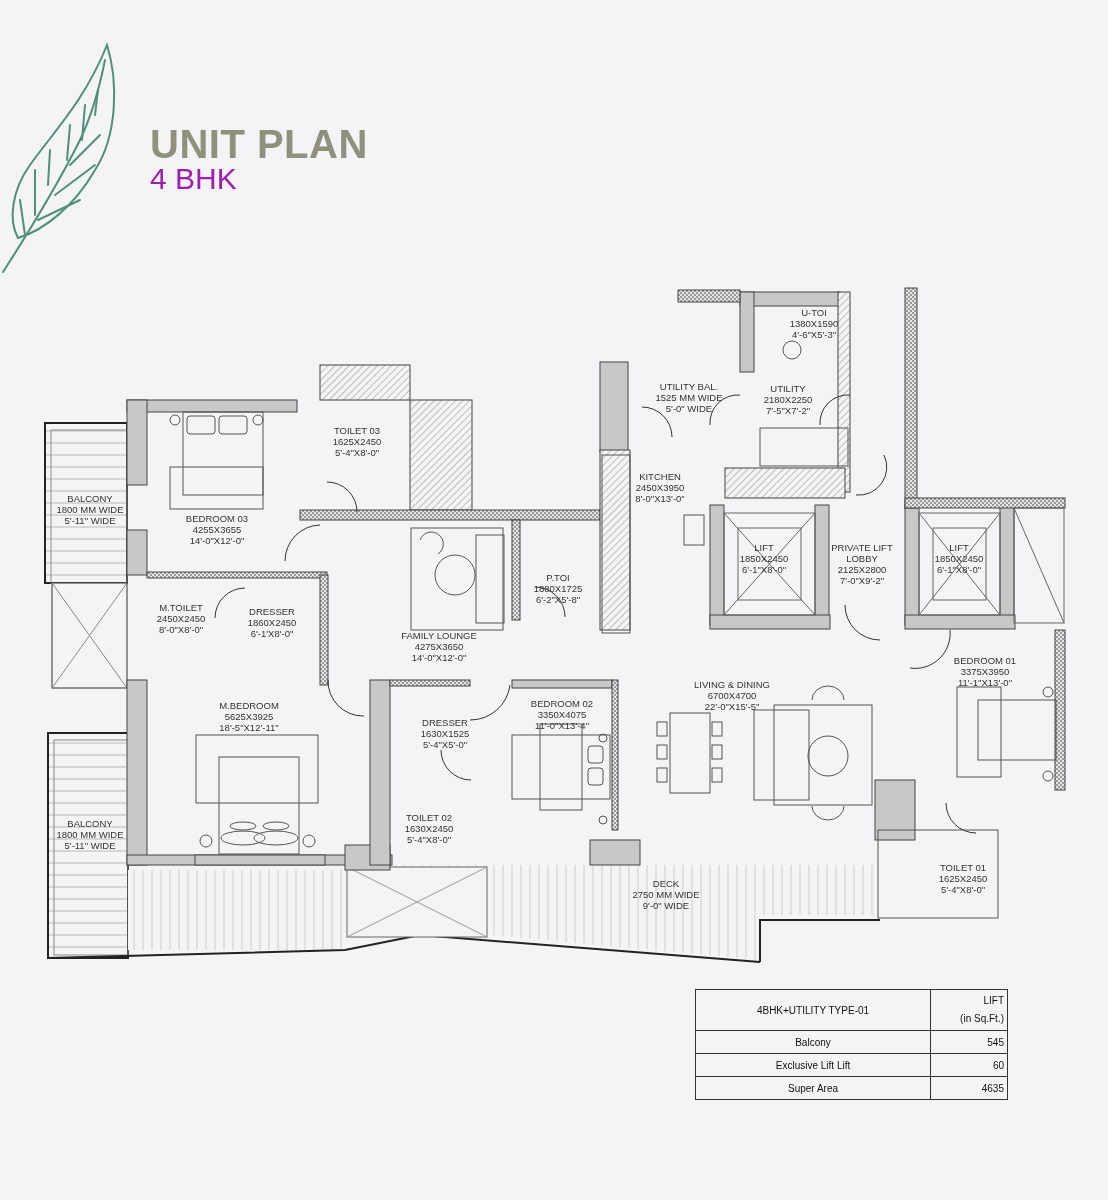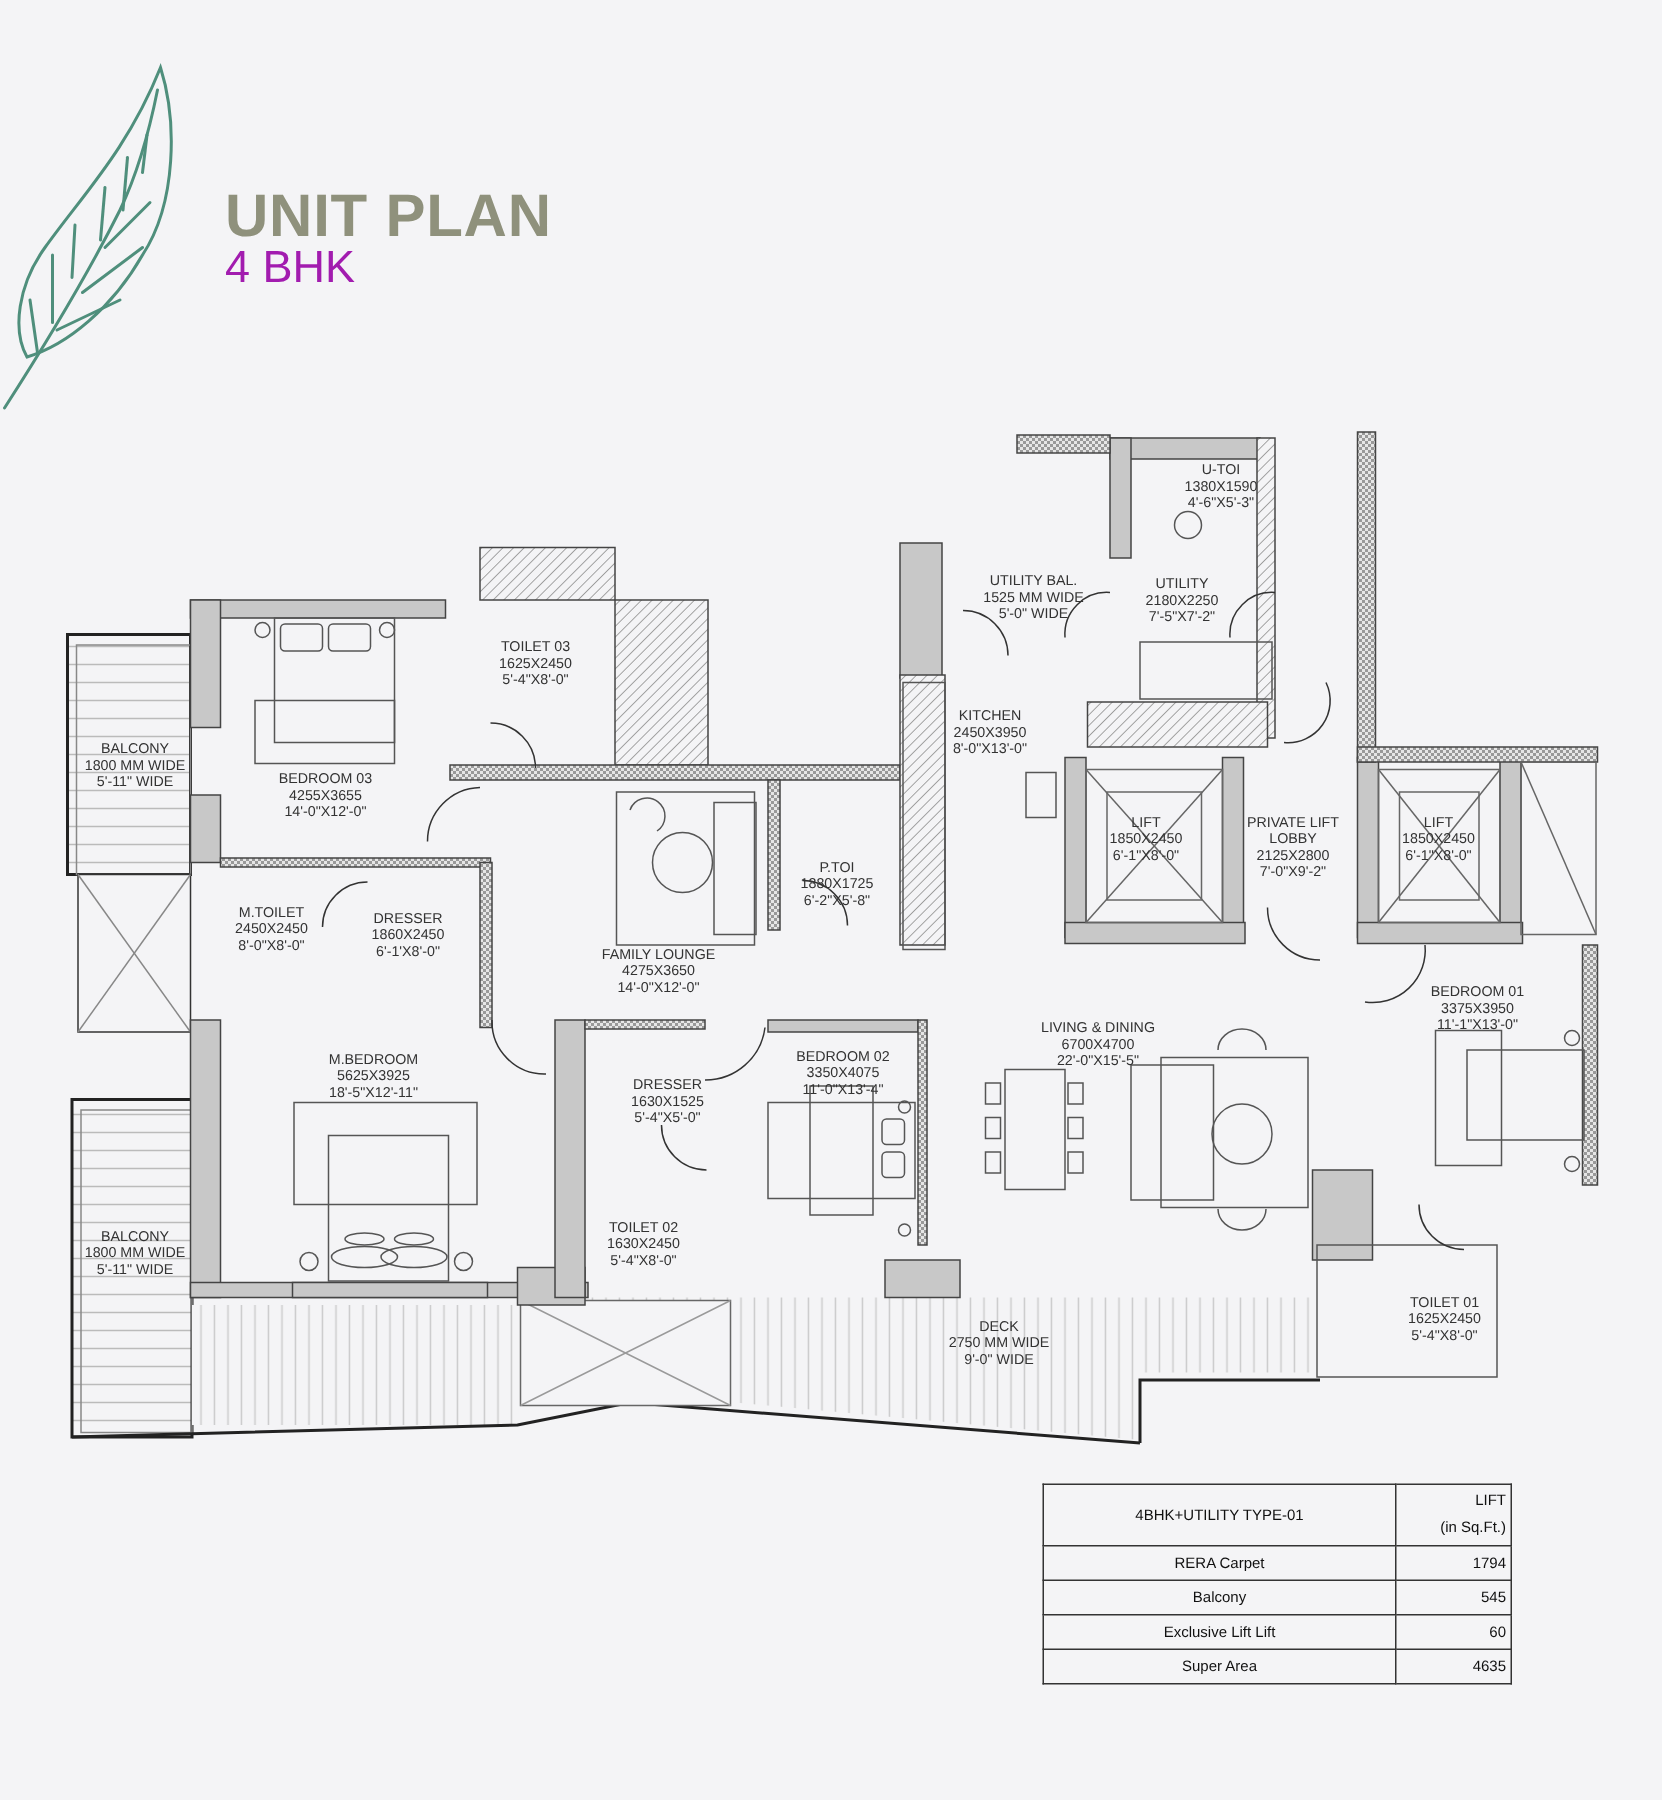--- a/index.html
+++ b/index.html
@@ -247,24 +247,20 @@
 <table id="area-table">
   <tbody>
       <tr class="hdr">
     <td class="lbl">4BHK+UTILITY TYPE-01</td>
     <td class="val">
       <div>LIFT</div>
       <div>(in Sq.Ft.)</div>
     </td>
   </tr>
   <tr>
-    <td class="lbl">RERA Carpet</td>
-    <td class="val">1794</td>
-  </tr>
-  <tr>
     <td class="lbl">Balcony</td>
     <td class="val">545</td>
   </tr>
   <tr>
     <td class="lbl">Exclusive Lift Lift</td>
     <td class="val">60</td>
   </tr>
   <tr>
     <td class="lbl">Super Area</td>
     <td class="val">4635</td>

